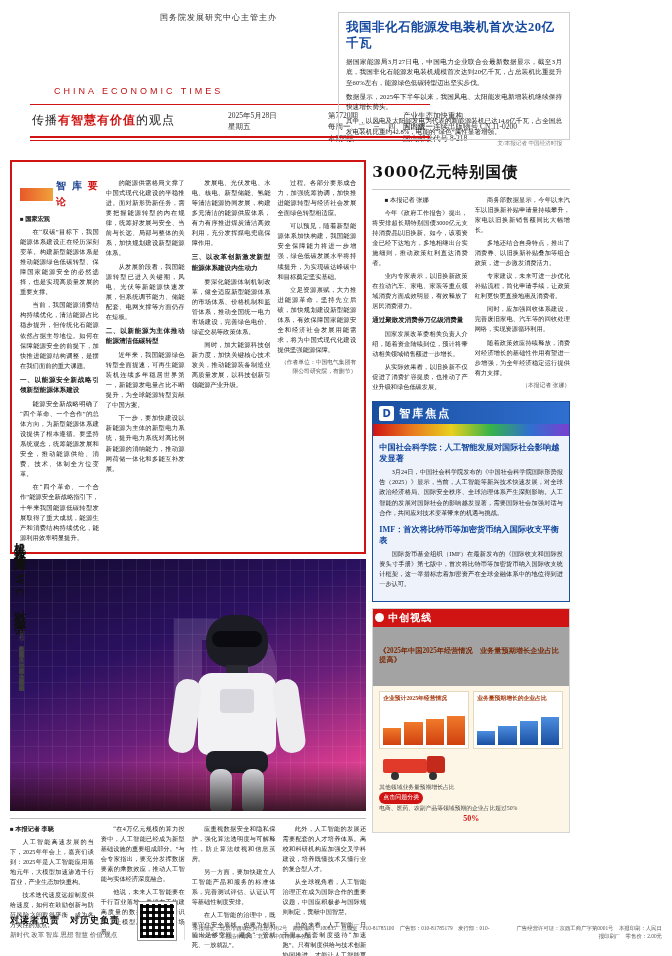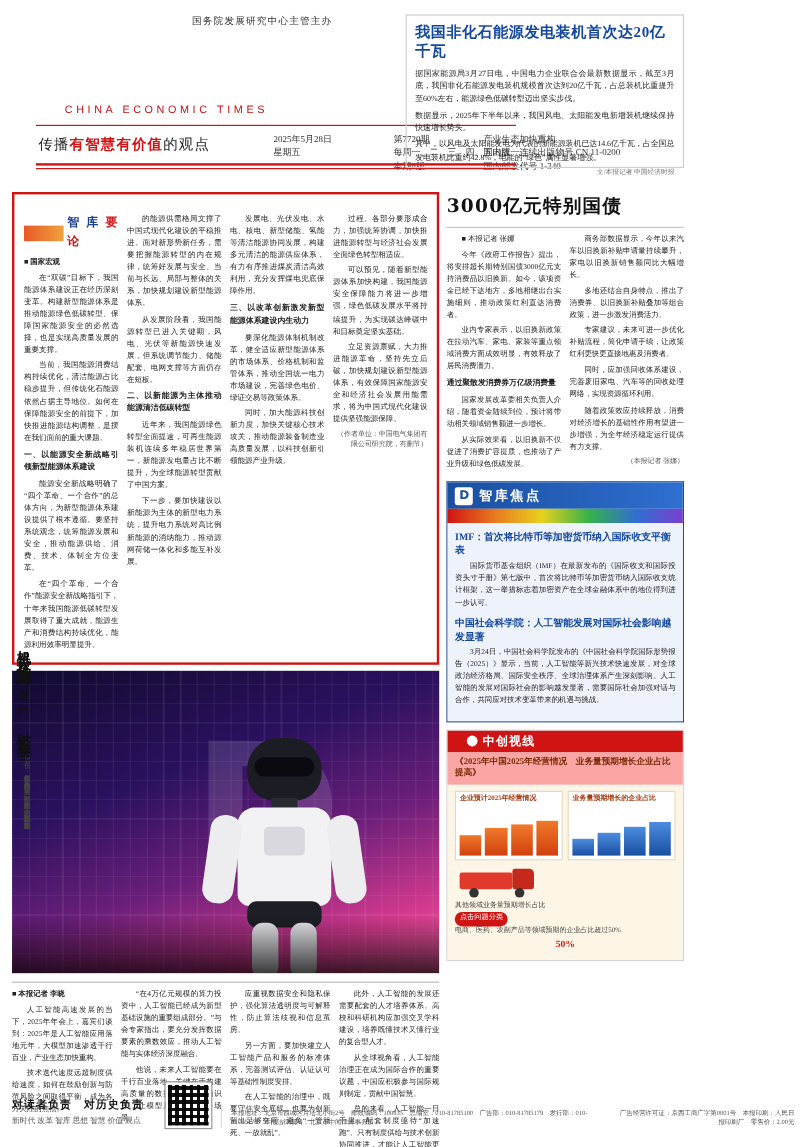--- a/index.html
+++ b/index.html
@@ -159,26 +159,26 @@
   .focus-bar .tx{color:#fff;font-size:11px;font-weight:bold;letter-spacing:2px;}
   .focus-spec{height:12px;background:linear-gradient(90deg,#d01414,#e87a1e,#e8d01e,#36b34a,#2f6fd0,#7a3fd0);}
   .focus-body{padding:6px;background:#eef3fb;}
   .focus-item{margin-bottom:6px;}
   .focus-item h4{margin:0 0 3px;font-size:8.2px;color:#14489e;font-weight:bold;line-height:1.35;}
   .focus-item p{margin:0;font-size:6.2px;line-height:1.62;text-align:justify;color:#222;text-indent:2em;}
 
   
   .chartbox{margin-top:6px;border:1px solid #d5d5d5;box-sizing:border-box;}
   .chart-hdr{
-    display:flex;align-items:center;gap:4px;height:18px;padding:0 16px;background:#d01414;color:#fff;
+    display:flex;align-items:center;gap:4px;height:18px;padding:0 2px;background:#d01414;color:#fff;
     font-size:10px;font-weight:bold;letter-spacing:1px;
   }
   .chart-hdr .dot{width:9px;height:9px;background:#fff;border-radius:50%;}
   .chart-sub{
-    background:#fca5a5;color:#7a2b08;font-size:7.2px;font-weight:bold;padding:4px 6px;line-height:1.3;
+    background:#a3a3a3;color:#7a2b08;font-size:7.2px;font-weight:bold;padding:20px 6px;line-height:1.3;
   }
   .chart-area{position:relative;background:#fdf6e6;padding:5px 6px 6px;}
   .chart-row{display:flex;gap:4px;}
   .chart-card{flex:1;background:#fff;border:1px solid #e4d9bd;box-sizing:border-box;padding:3px;}
   .chart-card .cap{font-size:5.8px;color:#a33b12;font-weight:bold;line-height:1.3;margin-bottom:3px;}
   .bar-wrap{display:flex;align-items:flex-end;gap:3px;height:40px;}
   .bar{flex:1;background:linear-gradient(180deg,#f07a2a,#d0400f);}
   .bar.blue{background:linear-gradient(180deg,#4c8de0,#1a4fa0);}
   .truck{
     margin-top:4px;height:26px;position:relative;
@@ -222,21 +222,21 @@
       <div>2025年5月28日</div>
       <div>星期五</div>
       <div class="c2">
         <div>第7720期</div>
         <div>每周一、二、三、四、五出版</div>
         <div>本期8版</div>
       </div>
       <div class="c3">
         <div>产业生态加快重构</div>
         <div>国内统一连续出版物号 CN 11-0200</div>
-        <div>国内邮发代号 1-340</div>
+        <div>国内邮发代号 8-218</div>
       </div>
     </div>
     <div class="mh-line2"></div>
     <div class="mh-line3"></div>
 
     <div class="tr-box">
       <div class="tr-title">我国非化石能源发电装机首次达20亿千瓦</div>
       <div class="tr-body">
         <p>据国家能源局3月27日电，中国电力企业联合会最新数据显示，截至3月底，我国非化石能源发电装机规模首次达到20亿千瓦，占总装机比重提升至60%左右，能源绿色低碳转型迈出坚实步伐。</p>
         <p>数据显示，2025年下半年以来，我国风电、太阳能发电新增装机继续保持快速增长势头。</p>
@@ -360,26 +360,26 @@
       </div>
 
       <div class="focus">
         <div class="focus-bar">
           <span class="logo">D</span>
           <span class="tx">智库焦点</span>
         </div>
         <div class="focus-spec"></div>
         <div class="focus-body">
           <div class="focus-item">
+            <h4>中国社会科学院：人工智能发展对国际社会影响越发显著</h4>
+            <p>3月24日，中国社会科学院发布的《中国社会科学院国际形势报告（2025）》显示，当前，人工智能等新兴技术快速发展，对全球政治经济格局、国际安全秩序、全球治理体系产生深刻影响。人工智能的发展对国际社会的影响越发显著，需要国际社会加强对话与合作，共同应对技术变革带来的机遇与挑战。</p>
+          </div>
+          <div class="focus-item">
             <h4>IMF：首次将比特币等加密货币纳入国际收支平衡表</h4>
             <p>国际货币基金组织（IMF）在最新发布的《国际收支和国际投资头寸手册》第七版中，首次将比特币等加密货币纳入国际收支统计框架，这一举措标志着加密资产在全球金融体系中的地位得到进一步认可。</p>
-          </div>
-          <div class="focus-item">
-            <h4>中国社会科学院：人工智能发展对国际社会影响越发显著</h4>
-            <p>3月24日，中国社会科学院发布的《中国社会科学院国际形势报告（2025）》显示，当前，人工智能等新兴技术快速发展，对全球政治经济格局、国际安全秩序、全球治理体系产生深刻影响。人工智能的发展对国际社会的影响越发显著，需要国际社会加强对话与合作，共同应对技术变革带来的机遇与挑战。</p>
           </div>
         </div>
       </div>
 
       <div class="chartbox">
         <div class="chart-hdr">
           <span class="dot"></span>
           <span>中创视线</span>
         </div>
         <div class="chart-sub">《2025年中国2025年经营情况　业务量预期增长企业占比提高》</div>

